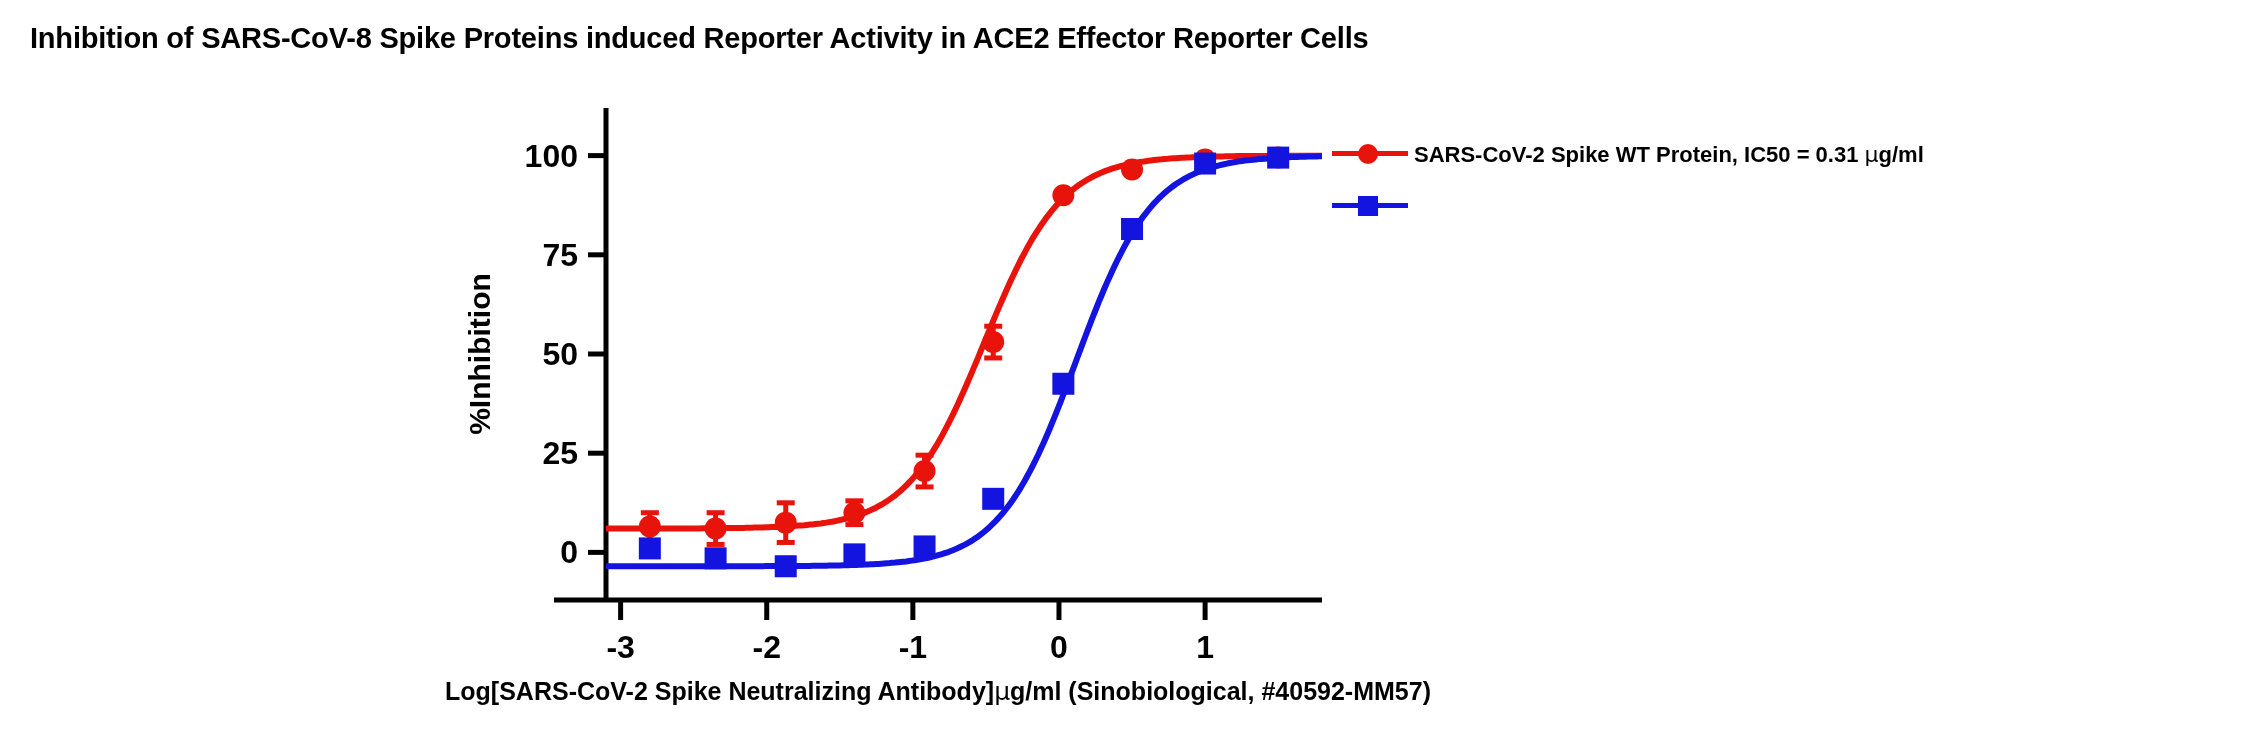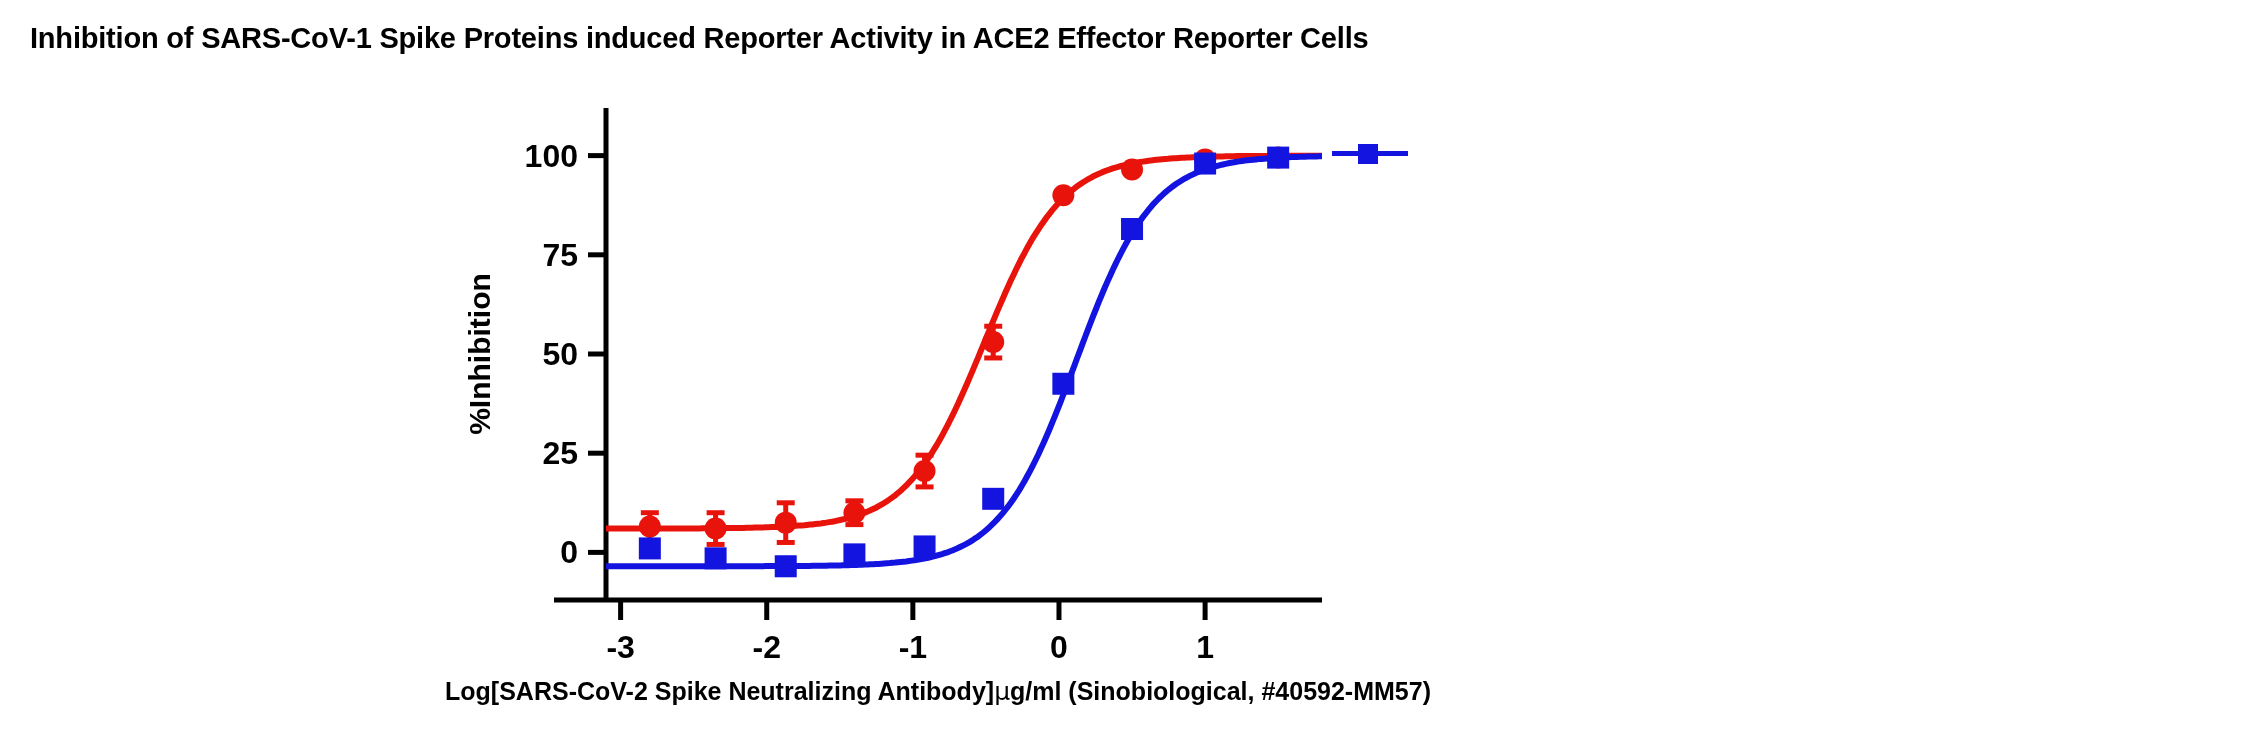--- a/index.html
+++ b/index.html
@@ -19,21 +19,21 @@
   .legend-key{width:82px;flex:none;position:relative;height:26px;}
   .legend-key .bar{position:absolute;left:0;top:11px;width:76px;height:5px;}
   .legend-key .mk-circle{position:absolute;left:26px;top:4px;width:20px;height:20px;border-radius:50%;}
   .legend-key .mk-square{position:absolute;left:26px;top:4px;width:20px;height:20px;}
   .legend-label{font-size:22px;font-weight:bold;line-height:30px;white-space:pre-line;}
   .mu{font-family:"DejaVu Sans",sans-serif;font-weight:normal;}
 </style>
 </head>
 <body>
 
-<div id="title">Inhibition of SARS-CoV-1 Spike Proteins induced Reporter Activity in ACE2 Effector Reporter Cells</div>
+<div id="title">Inhibition of SARS-CoV-8 Spike Proteins induced Reporter Activity in ACE2 Effector Reporter Cells</div>
 
 <div id="plot-area">
   <svg width="2244" height="750" xmlns="http://www.w3.org/2000/svg">
 
     <line id="y-axis" x1="606" y1="108" x2="606" y2="600" stroke="#000" stroke-width="5"></line>
 
     <line id="x-axis" x1="554" y1="600" x2="1322" y2="600" stroke="#000" stroke-width="5"></line>
 
     <g id="y-ticks">
         <line x1="588" y1="552.3870967741935" x2="606" y2="552.3870967741935" stroke="#000" stroke-width="5"></line>
@@ -125,17 +125,24 @@
 
     <text x="938" y="700" text-anchor="middle" font-family="Liberation Sans, sans-serif" font-size="25" font-weight="bold">
       <tspan id="xlab-main">Log[SARS-CoV-2 Spike Neutralizing Antibody]</tspan><tspan id="xlab-mu" font-family="DejaVu Sans, sans-serif" font-weight="normal">μ</tspan><tspan id="xlab-units">g/ml (Sinobiological, #40592-MM57)</tspan>
     </text>
   </svg>
 </div>
 
 <div id="legend">
     <div class="legend-row">
       <div class="legend-key">
+        <div class="bar" style="background: rgb(232, 20, 12);"></div>
+        <div class="mk-circle" style="background: rgb(232, 20, 12);"></div>
+      </div>
+      <div class="legend-label">SARS-CoV-2 Spike WT Protein,  IC50 = 0.31 <span class="mu">μ</span>g/ml</div>
+    </div>
+    <div class="legend-row">
+      <div class="legend-key">
         <div class="bar" style="background: rgb(20, 20, 224);"></div>
         <div class="mk-square" style="background: rgb(20, 20, 224);"></div>
       </div>
     </div>
   </div>
 
 </body></html>

